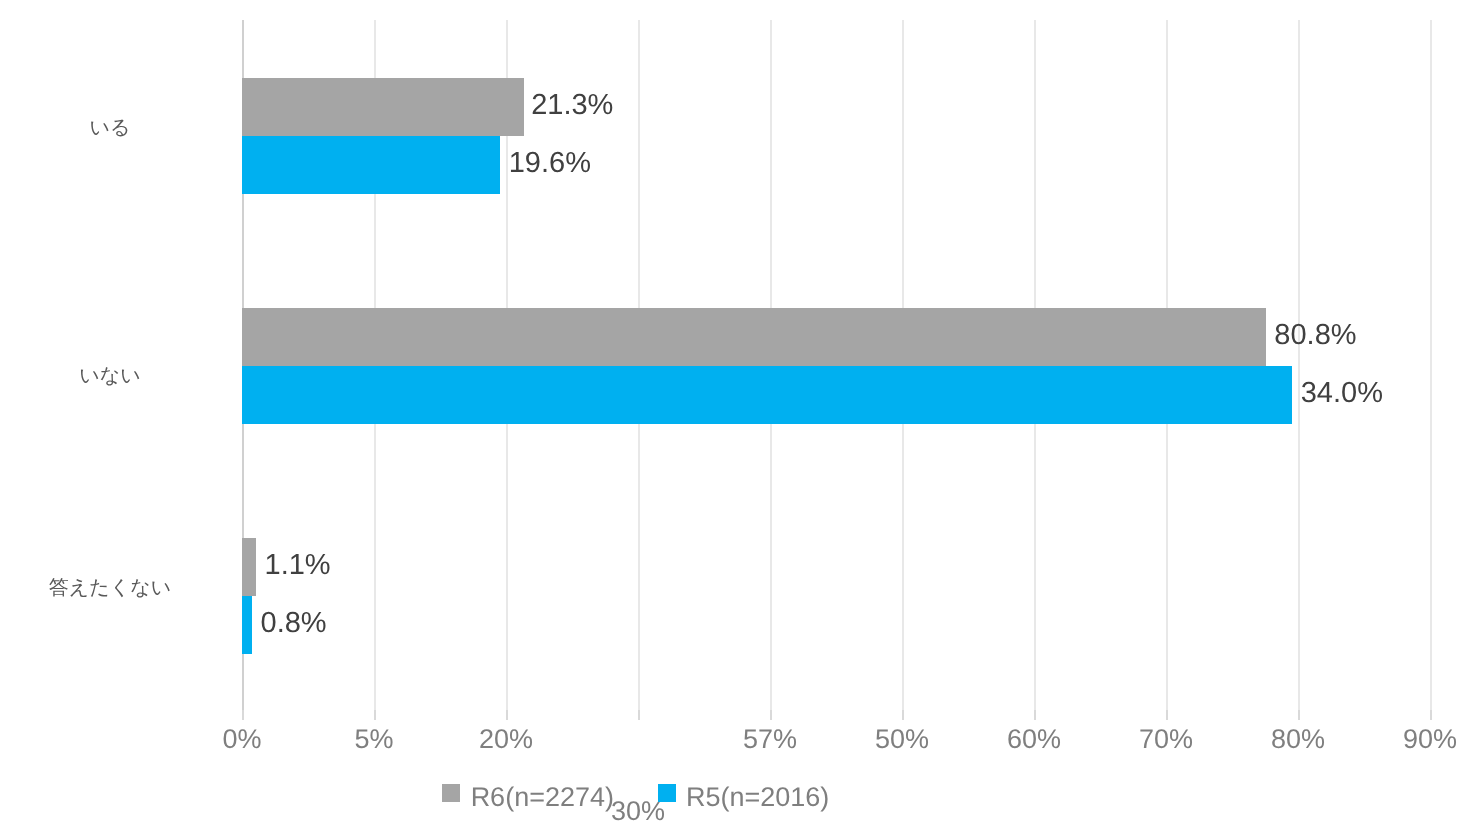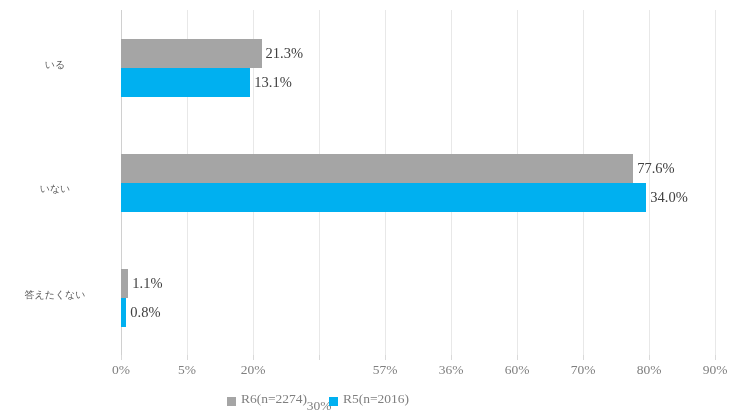--- a/index.html
+++ b/index.html
@@ -5,21 +5,21 @@
 <style>
   html,body{margin:0;padding:0;}
   body{
     width:740px;height:417px;
     background:#ffffff;
     font-family:"Liberation Sans","DejaVu Sans",sans-serif;
     color:#404040;
     overflow:hidden;
     position:relative;
   }
-  #chart-root{position:absolute;left:0;top:0;width:636px;height:417px;font-family:Liberation Serif, serif;}
+  #chart-root{position:absolute;left:0;top:0;width:636px;height:417px;}
 
   
   .plot{
     position:absolute;
     left:121px; top:10px;
     width:594px;  
     height:345px;
   }
   .gridline{
     position:absolute;top:0;bottom:0;width:1px;
@@ -75,21 +75,21 @@
   .legend{
     position:absolute;
     left:0;right:0;
     top:392px;
     display:flex;
     justify-content:center;
     align-items:center;
     gap:22px;
   }
   .legend-item{
-    display:flex;align-items:flex-end;gap:5px;
+    display:flex;align-items:flex-start;gap:5px;
     font-size:13.5px;color:#7F7F7F;
     line-height:1;
   }
   .legend-swatch{
     width:9px;height:9px;display:inline-block;
   }
   .legend-swatch.r6{background:#A5A5A5;}
   .legend-swatch.r5{background:#00B0F0;}
 </style>
 </head>
@@ -122,43 +122,43 @@
       <div class="tick-mark" style="left: 517px;"></div>
       <div class="tick-mark" style="left: 583px;"></div>
       <div class="tick-mark" style="left: 649px;"></div>
       <div class="tick-mark" style="left: 715px;"></div>
     </div>
 
   <div id="bars-layer">
       <div class="bar r6" title="いる R6(n=2274) 21.3%" style="top: 38.5px; width: 140.58px; height: 29px;"></div>
       <div class="bar-label" style="left: 265.58px; top: 46px;">21.3%</div>
       <div class="bar r5" title="いる R5(n=2016) 19.6%" style="top: 67.5px; width: 129.36px; height: 29px;"></div>
-      <div class="bar-label" style="left: 254.36px; top: 75px;">13.1%</div>
+      <div class="bar-label" style="left: 254.36px; top: 75px;">19.6%</div>
       <div class="bar r6" title="いない R6(n=2274) 77.6%" style="top: 153.5px; width: 512.16px; height: 29px;"></div>
-      <div class="bar-label" style="left: 637.16px; top: 161px;">77.6%</div>
+      <div class="bar-label" style="left: 637.16px; top: 161px;">80.8%</div>
       <div class="bar r5" title="いない R5(n=2016) 79.6%" style="top: 182.5px; width: 525.36px; height: 29px;"></div>
       <div class="bar-label" style="left: 650.36px; top: 190px;">34.0%</div>
       <div class="bar r6" title="答えたくない R6(n=2274) 1.1%" style="top: 268.5px; width: 7.26px; height: 29px;"></div>
       <div class="bar-label" style="left: 132.26px; top: 276px;">1.1%</div>
       <div class="bar r5" title="答えたくない R5(n=2016) 0.8%" style="top: 297.5px; width: 5.28px; height: 29px;"></div>
       <div class="bar-label" style="left: 130.28px; top: 305px;">0.8%</div>
     </div>
   <div id="catlabels-layer">
       <div class="cat-label-box" style="top: 59.5px;">いる</div>
       <div class="cat-label-box" style="top: 184px;">いない</div>
       <div class="cat-label-box" style="top: 289.5px;">答えたくない</div>
     </div>
 
   <div id="xticks-layer">
       <div class="xtick" style="left: 91px;">0%</div>
       <div class="xtick" style="left: 157px;">5%</div>
       <div class="xtick" style="left: 223px;">20%</div>
       <div class="xtick" style="left: 289px; margin-top: 36px;">30%</div>
       <div class="xtick" style="left: 355px;">57%</div>
-      <div class="xtick" style="left: 421px;">36%</div>
+      <div class="xtick" style="left: 421px;">50%</div>
       <div class="xtick" style="left: 487px;">60%</div>
       <div class="xtick" style="left: 553px;">70%</div>
       <div class="xtick" style="left: 619px; text-align: center;">80%</div>
       <div class="xtick" style="left: 685px;">90%</div>
     </div>
 
   <div class="legend" id="legend">
       <div class="legend-item">
         <span class="legend-swatch r6"></span>
         <span>R6(n=2274)</span>

